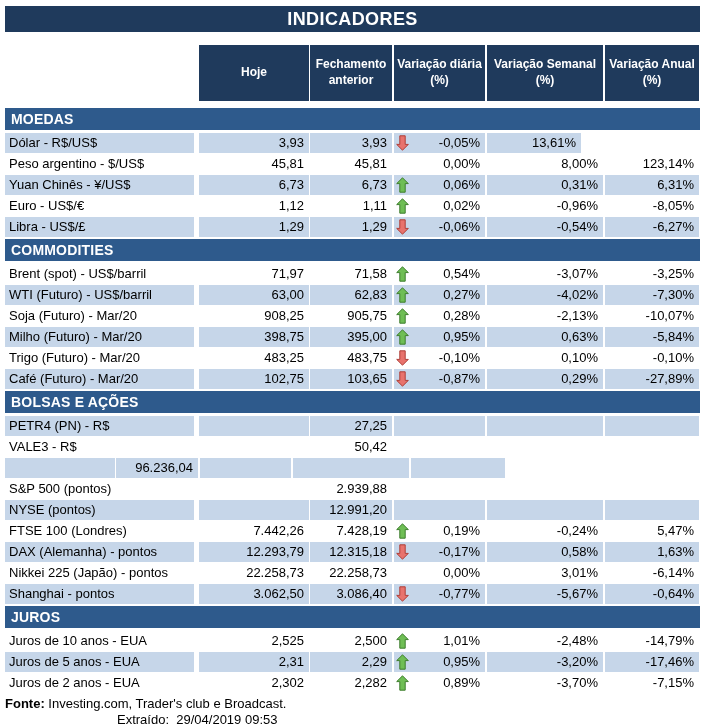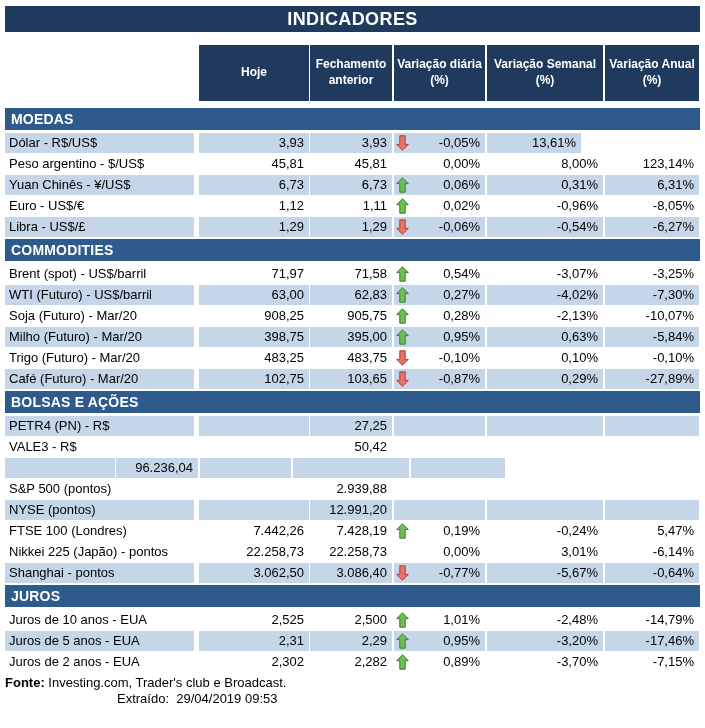--- a/index.html
+++ b/index.html
@@ -301,20 +301,35 @@
             <span class="arrow-slot">
               <svg width="13" height="16" viewBox="0 0 13 16">
                 <polygon points="6.5,0.8 12.3,6.6 9.2,6.6 9.2,15.2 3.8,15.2 3.8,6.6 0.7,6.6" fill="#6fbe55" stroke="#3e7d2e" stroke-width="1" stroke-linejoin="round"></polygon>
               </svg>
             </span>
             <span class="pct">0,19%</span>
           </div>
           <div class="cell num c-vars">-0,24%</div>
           <div class="cell num c-vara">5,47%</div>
         </div>
+        <div class="row shaded">
+          <div class="cell label c-label">DAX (Alemanha) - pontos</div>
+          <div class="cell num c-hoje">12.293,79</div>
+          <div class="cell num c-fech">12.315,18</div>
+          <div class="cell vard c-vard">
+            <span class="arrow-slot">
+              <svg width="13" height="16" viewBox="0 0 13 16">
+                <polygon points="6.5,15.2 12.3,9.4 9.2,9.4 9.2,0.8 3.8,0.8 3.8,9.4 0.7,9.4" fill="#e8736d" stroke="#ae3f38" stroke-width="1" stroke-linejoin="round"></polygon>
+              </svg>
+            </span>
+            <span class="pct">-0,17%</span>
+          </div>
+          <div class="cell num c-vars">0,58%</div>
+          <div class="cell num c-vara">1,63%</div>
+        </div>
         <div class="row">
           <div class="cell label c-label">Nikkei 225 (Japão) - pontos</div>
           <div class="cell num c-hoje">22.258,73</div>
           <div class="cell num c-fech">22.258,73</div>
           <div class="cell vard c-vard">
             <span class="arrow-slot"></span>
             <span class="pct">0,00%</span>
           </div>
           <div class="cell num c-vars">3,01%</div>
           <div class="cell num c-vara">-6,14%</div>

